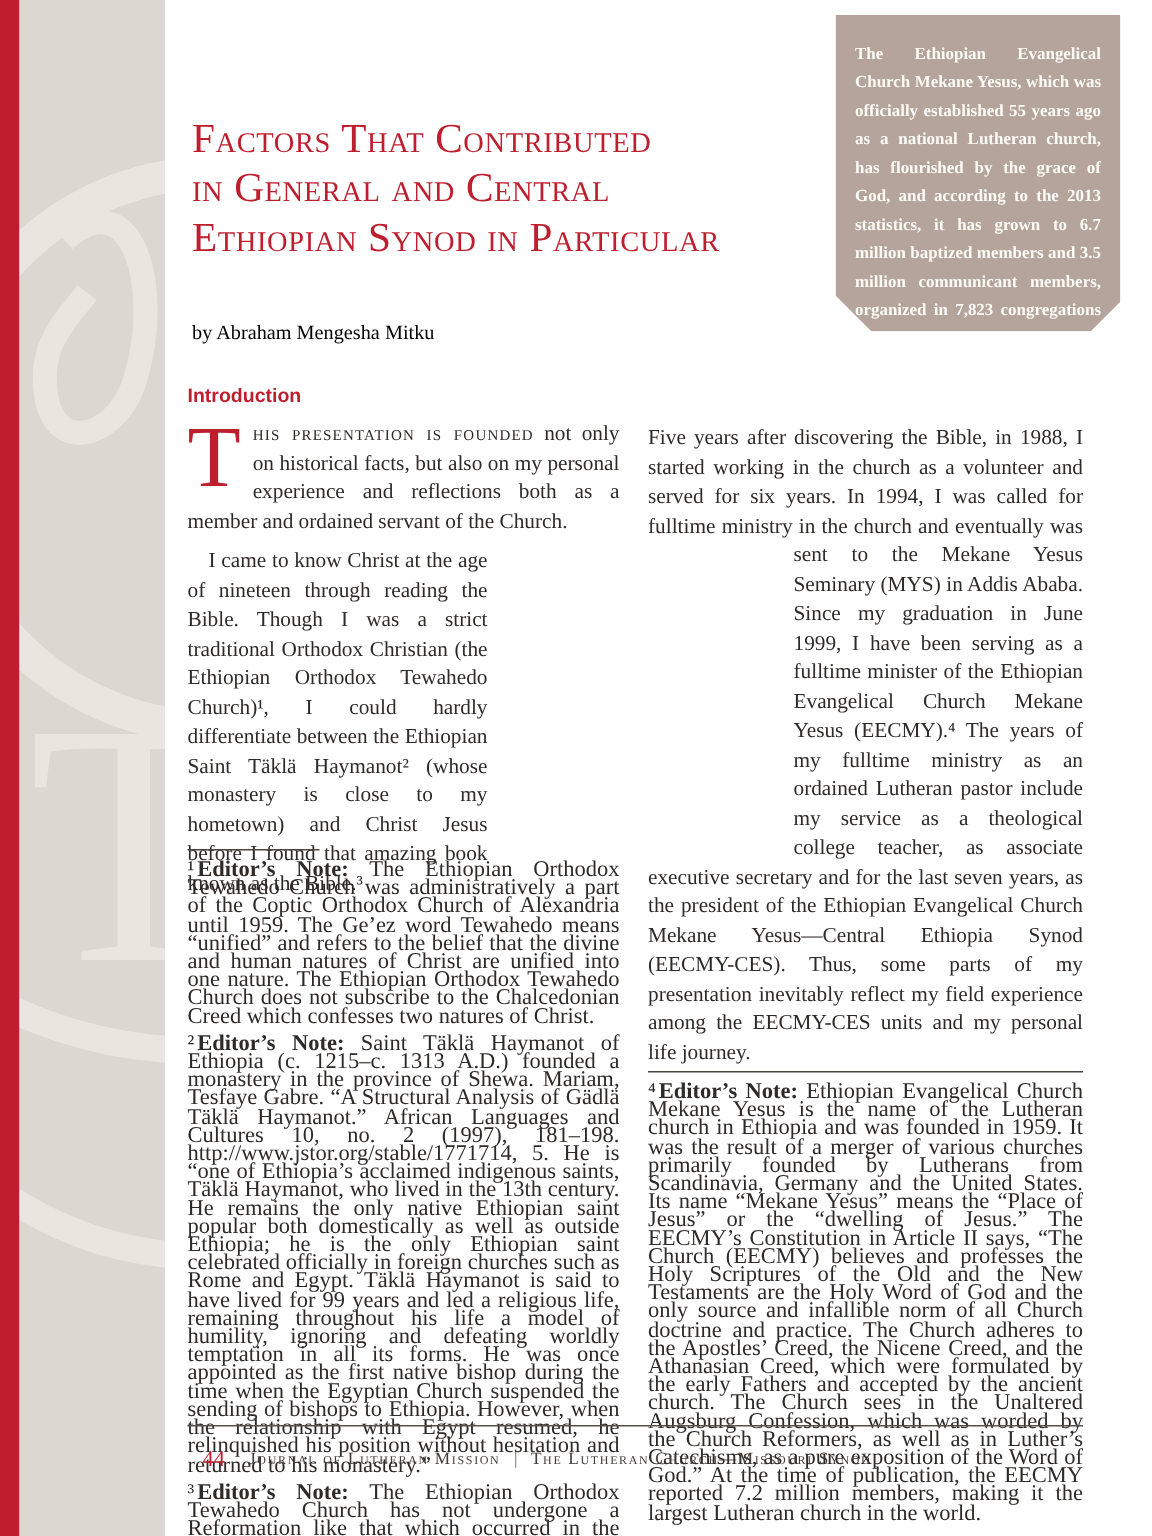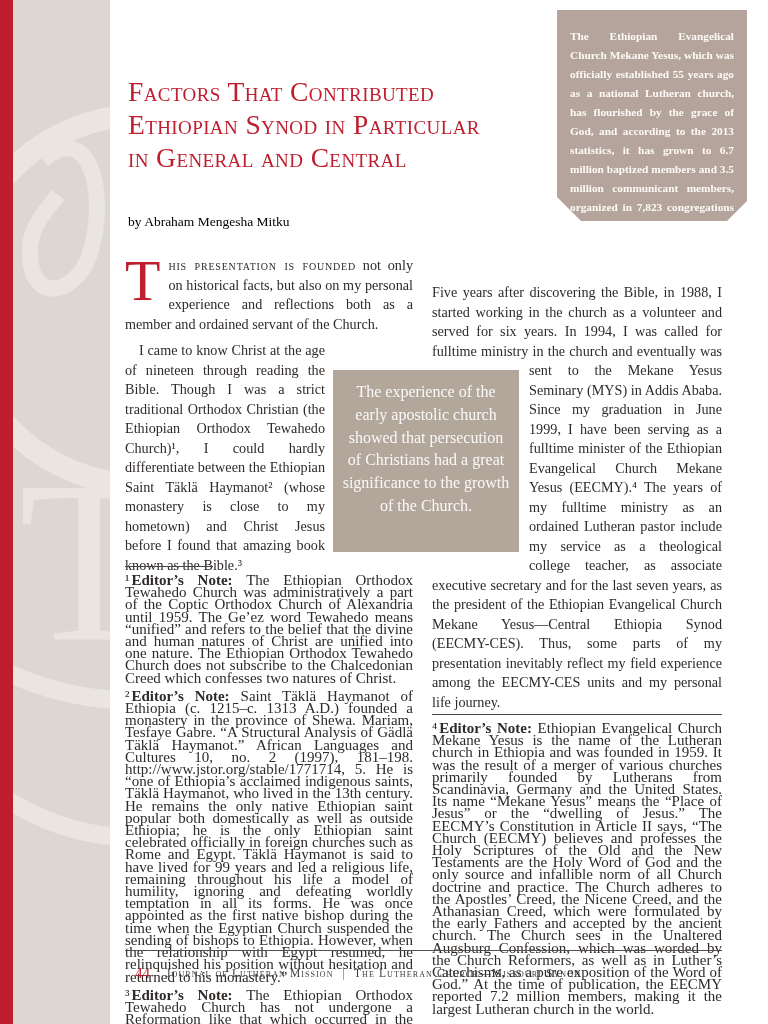--- a/index.html
+++ b/index.html
@@ -62,38 +62,36 @@
         <path d="M 30 160 C 75 120, 95 190, 78 250 C 68 290, 25 305, 18 265 C 12 230, 30 215, 45 195" stroke-width="16"></path>
         <path d="M -30 660 C 40 700, 120 710, 180 690" stroke-width="18"></path>
         <path d="M -20 790 C 50 840, 130 850, 190 820" stroke-width="18"></path>
       </g>
       <text x="6" y="640" font-family="Liberation Serif, serif" font-size="230" fill="#eae6df">T</text>
     </svg>
   </div>
 
   <h1 class="title">
     <div>Factors That Contributed</div>
+    <div>in General and Central</div>
     <div>Ethiopian Synod in Particular</div>
-    <div>in General and Central</div>
   </h1>
 
   <div class="byline">by Abraham Mengesha Mitku</div>
 
   <aside class="info-box">
     <p>The Ethiopian Evangelical Church Mekane Yesus, which was officially established 55 years ago as a national Lutheran church, has flourished by the grace of God, and according to the 2013 statistics, it has grown to 6.7 million baptized members and 3.5 million communicant members, organized in 7,823 congregations and 3,403 preaching places.</p>
   </aside>
 
   <div class="col-left">
+    <h2 class="section-heading">Introduction</h2>
     <p class="body-para"><span class="dropcap">T</span><span class="sc">his presentation is founded</span><span> not only on historical facts, but also on my personal experience and reflections both as a member and ordained servant of the Church.</span></p>
     <p class="body-para para2">I came to know Christ at the age of nineteen through reading the Bible. Though I was a strict traditional Orthodox Christian (the Ethiopian Orthodox Tewahedo Church)¹, I could hardly differentiate between the Ethiopian Saint Täklä Haymanot² (whose monastery is close to my hometown) and Christ Jesus before I found that amazing book known as the Bible.³</p>
   </div>
 
-  <div class="pull-quote">
-    <p>The experience of the early apostolic church showed that persecution of Christians had a great significance to the growth of the Church.</p>
-  </div>
 
   <div class="col-right">
     <p class="body-para"><span>Five years after discovering the Bible, in 1988, I started working in the church as a volunteer and served for six years. In 1994, I was called for fulltime ministry in the church and eventually was sent to the Mekane Yesus </span><span class="quote-spacer"></span><span>Seminary (MYS) in Addis Ababa. Since my graduation in June 1999, I have been serving as a fulltime minister of the Ethiopian Evangelical Church Mekane Yesus (EECMY).⁴ The years of my fulltime ministry as an ordained Lutheran pastor include my service as a theological college teacher, as associate executive secretary and for the last seven years, as the president of the Ethiopian Evangelical Church Mekane Yesus—Central Ethiopia Synod (EECMY-CES). Thus, some parts of my presentation inevitably reflect my field experience among the EECMY-CES units and my personal life journey.</span></p>
   </div>
 
   <div class="fn-left">
     <div class="fn-rule short"></div>
     <p class="fn"><span class="fn-marker">¹</span><span class="fn-label">Editor’s Note:</span><span> The Ethiopian Orthodox Tewahedo Church was administratively a part of the Coptic Orthodox Church of Alexandria until 1959. The Ge’ez word Tewahedo means “unified” and refers to the belief that the divine and human natures of Christ are unified into one nature. The Ethiopian Orthodox Tewahedo Church does not subscribe to the Chalcedonian Creed which confesses two natures of Christ.</span></p>
     <p class="fn"><span class="fn-marker">²</span><span class="fn-label">Editor’s Note:</span><span> Saint Täklä Haymanot of Ethiopia (c. 1215–c. 1313 A.D.) founded a monastery in the province of Shewa. Mariam, Tesfaye Gabre. “A Structural Analysis of Gädlä Täklä Haymanot.” African Languages and Cultures 10, no. 2 (1997), 181–198. http://www.jstor.org/stable/1771714, 5. He is “one of Ethiopia’s acclaimed indigenous saints, Täklä Haymanot, who lived in the 13th century. He remains the only native Ethiopian saint popular both domestically as well as outside Ethiopia; he is the only Ethiopian saint celebrated officially in foreign churches such as Rome and Egypt. Täklä Haymanot is said to have lived for 99 years and led a religious life, remaining throughout his life a model of humility, ignoring and defeating worldly temptation in all its forms. He was once appointed as the first native bishop during the time when the Egyptian Church suspended the sending of bishops to Ethiopia. However, when the relationship with Egypt resumed, he relinquished his position without hesitation and returned to his monastery.”</span></p>
     <p class="fn"><span class="fn-marker">³</span><span class="fn-label">Editor’s Note:</span><span> The Ethiopian Orthodox Tewahedo Church has not undergone a Reformation like that which occurred in the Western Church. Rev. Abraham Mengesha Mitku describes as a conversion experience something akin to Martin Luther’s “Tower Experience” where the Gospel came clear for him. Rev. Miku was baptized in the Ethiopian Orthodox Tewahedo Church and grew up learning its teachings. He learned more about Ethiopian saints than about Christ.</span></p>

